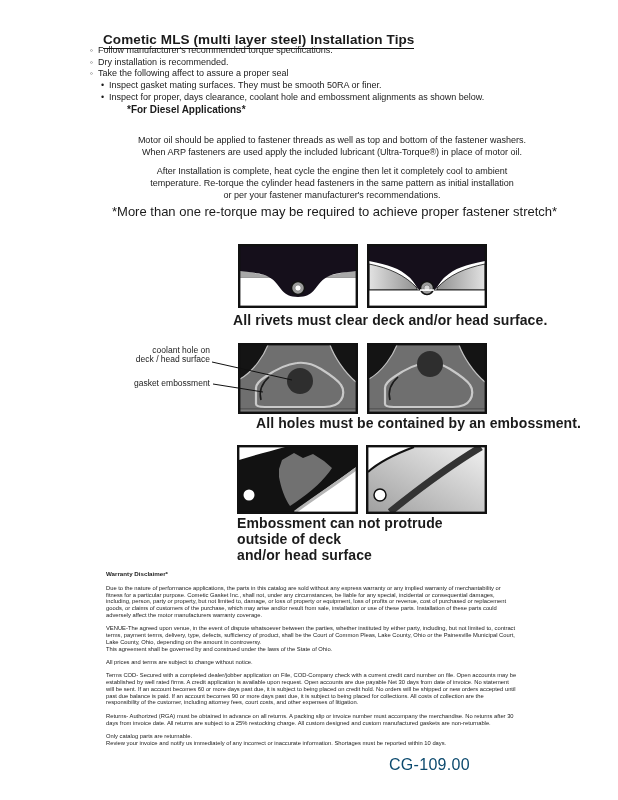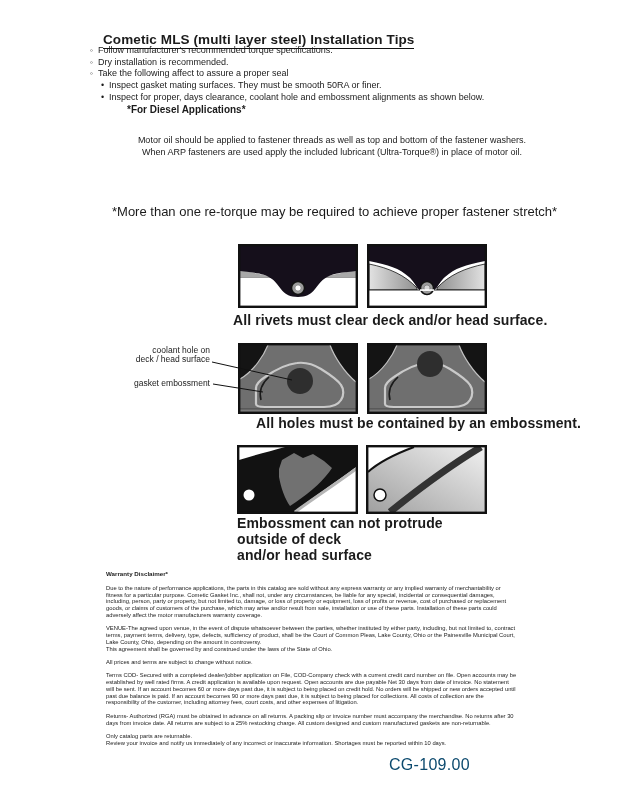--- a/index.html
+++ b/index.html
@@ -60,20 +60,23 @@
     </div>
     <div class="b-row b-sub">
       <span class="b-marker">•</span>
       <span>Inspect for proper, days clearance, coolant hole and embossment alignments as shown below.</span>
     </div>
   </div>
 
   <div class="abs diesel-h">*For Diesel Applications*</div>
   <div class="abs para d-p1">Motor oil should be applied to fastener threads as well as top and bottom of the fastener washers.
 When ARP fasteners are used apply the included lubricant (Ultra-Torque®) in place of motor oil.</div>
+  <div class="abs para d-p2">After Installation is complete, heat cycle the engine then let it completely cool to ambient
+temperature. Re-torque the cylinder head fasteners in the same pattern as initial installation
+or per your fastener manufacturer's recommendations.</div>
   <div class="abs d-note">*More than one re-torque may be required to achieve proper fastener stretch*</div>
 
   <div class="abs rw-label" style="left:238px;top:229px;">RIGHT</div>
   <div class="abs rw-label" style="left:367px;top:229px;">WRONG</div>
 
   <svg class="abs panel" style="left:238px;top:244px;" width="120" height="64" viewBox="0 0 120 64">
     <rect x="0" y="0" width="120" height="64" fill="#ffffff"></rect>
     <line x1="2" y1="33" x2="118" y2="33" stroke="#222" stroke-width="0.9"></line>
     <polygon points="2,26 36,33 2,33" fill="#a8a8a8"></polygon>
     <polygon points="118,26 84,33 118,33" fill="#a8a8a8"></polygon>

